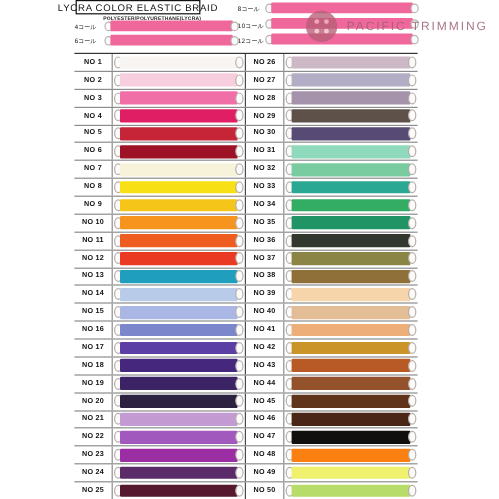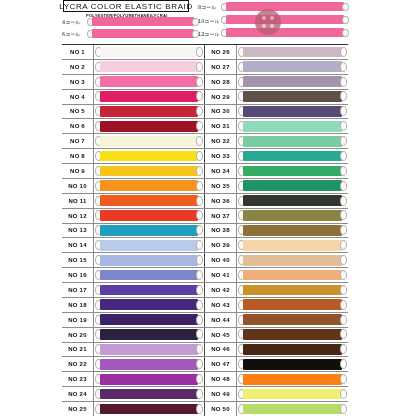--- a/index.html
+++ b/index.html
@@ -29,21 +29,21 @@
     left: 62px;
     top: 0px;
     width: 286px;
     height: 44px;
   }
 
   #title-box {
     position: absolute;
     left: 1px;
     top: 0px;
-    width: 126px;
+    width: 104px;
     height: 12px;
     border: 1px solid #111;
     box-sizing: border-box;
     display: flex;
     align-items: flex-end;
     justify-content: center;
     background: #fff;
   }
   #title-text {
     font-size: 8px;
@@ -268,20 +268,21 @@
     </div>
   </div>
 
   <div id="watermark">
     <div id="wm-button">
       <span class="hole h1"></span>
       <span class="hole h2"></span>
       <span class="hole h3"></span>
       <span class="hole h4"></span>
     </div>
+    <div id="wm-text">PACIFIC TRIMMING</div>
   </div>
 
   <div id="table">
       <div class="trow">
         <div class="half left">
           <div class="numcell">NO  1</div>
           <div class="swatchcell">
             <div class="braid">
               <div class="cap l"></div>
               <div class="body" style="background: rgb(247, 244, 242);"></div>

